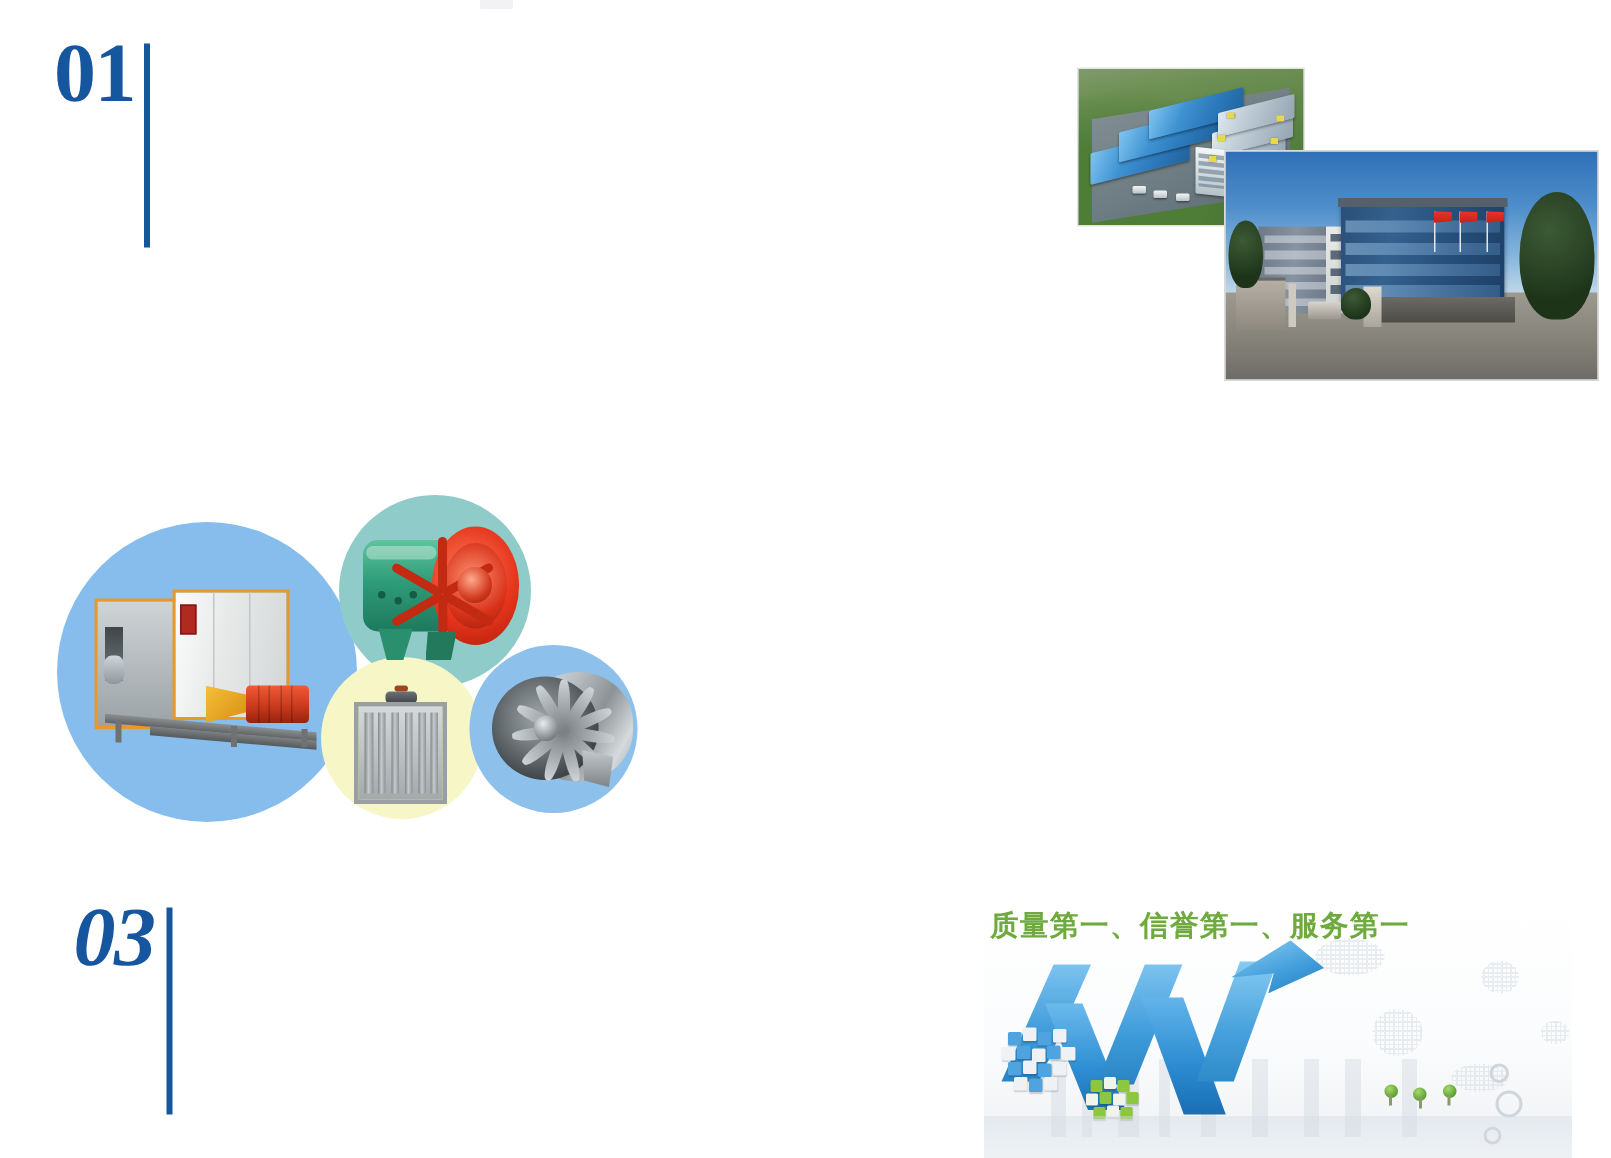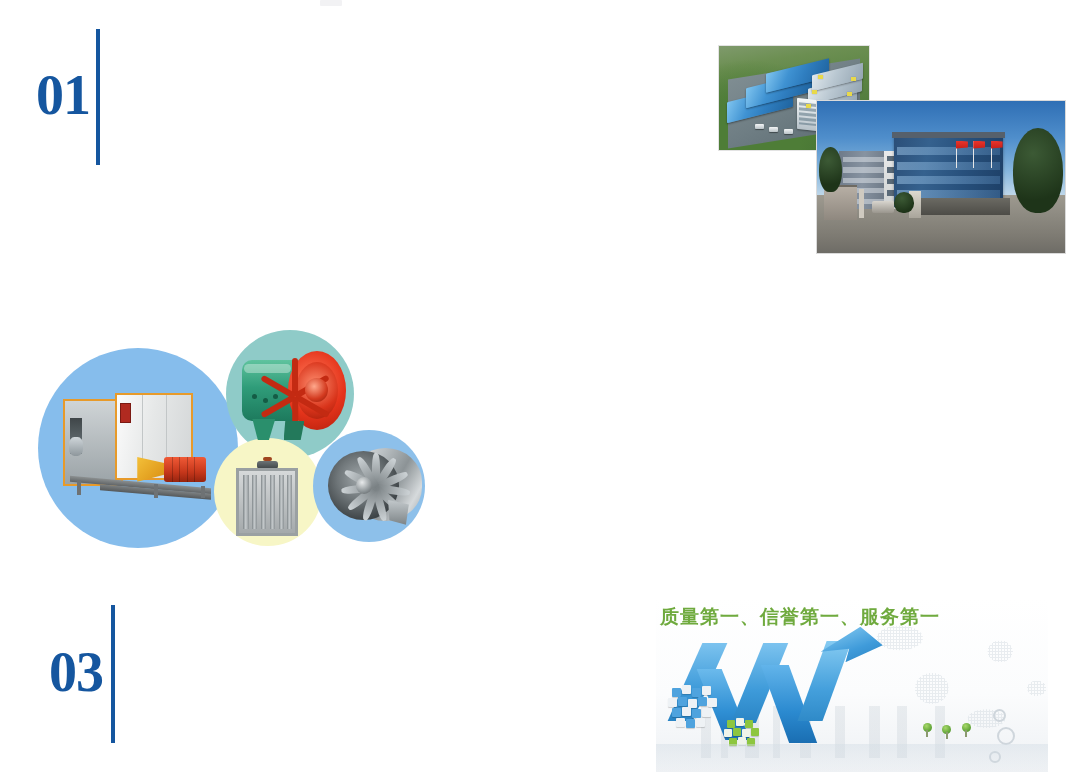--- a/index.html
+++ b/index.html
@@ -4,41 +4,41 @@
 <style>
   html,body{margin:0;padding:0;background:#ffffff;}
   body{
     width:1074px;height:772px;position:relative;overflow:hidden;
     font-family:"Liberation Sans","DejaVu Sans",sans-serif;
     background:#fff;
   }
   .stage{position:absolute;left:0;top:0;width:1074px;height:772px;}
 
   
-  .marker{position:absolute;display:flex;align-items:center;}
+  .marker{position:absolute;display:flex;align-items:flex-start;}
   .marker .num{
     font-family:"Liberation Serif","DejaVu Serif",serif;
     font-weight:bold;font-size:56px;line-height:50px;
     letter-spacing:-1px;
     color:#15569F;
     user-select:none;
   }
   .marker .bar{
     width:4px;background:#15569F;display:block;border-radius:0;
   }
 
   #marker-01{left:36px;top:24px;}
   #marker-01 .num{margin-right:6px;}
   #marker-01 .bar{height:136px;margin-top:5px;}
 
   #marker-02{left:1002px;top:296px;}
   #marker-02 .num{margin-left:8px;}
   #marker-02 .bar{height:140px;margin-top:4px;}
 
-  #marker-03{left:49px;top:600px;}
+  #marker-03{left:49px;top:600px;font-style:italic;}
   #marker-03 .num{margin-right:8px;}
   #marker-03 .bar{height:138px;margin-top:5px;}
 
   
   #top-artifact{
     position:absolute;left:320px;top:0px;width:22px;height:6px;
     background:#f2f2f4;border-radius:1px;
   }
 
   

